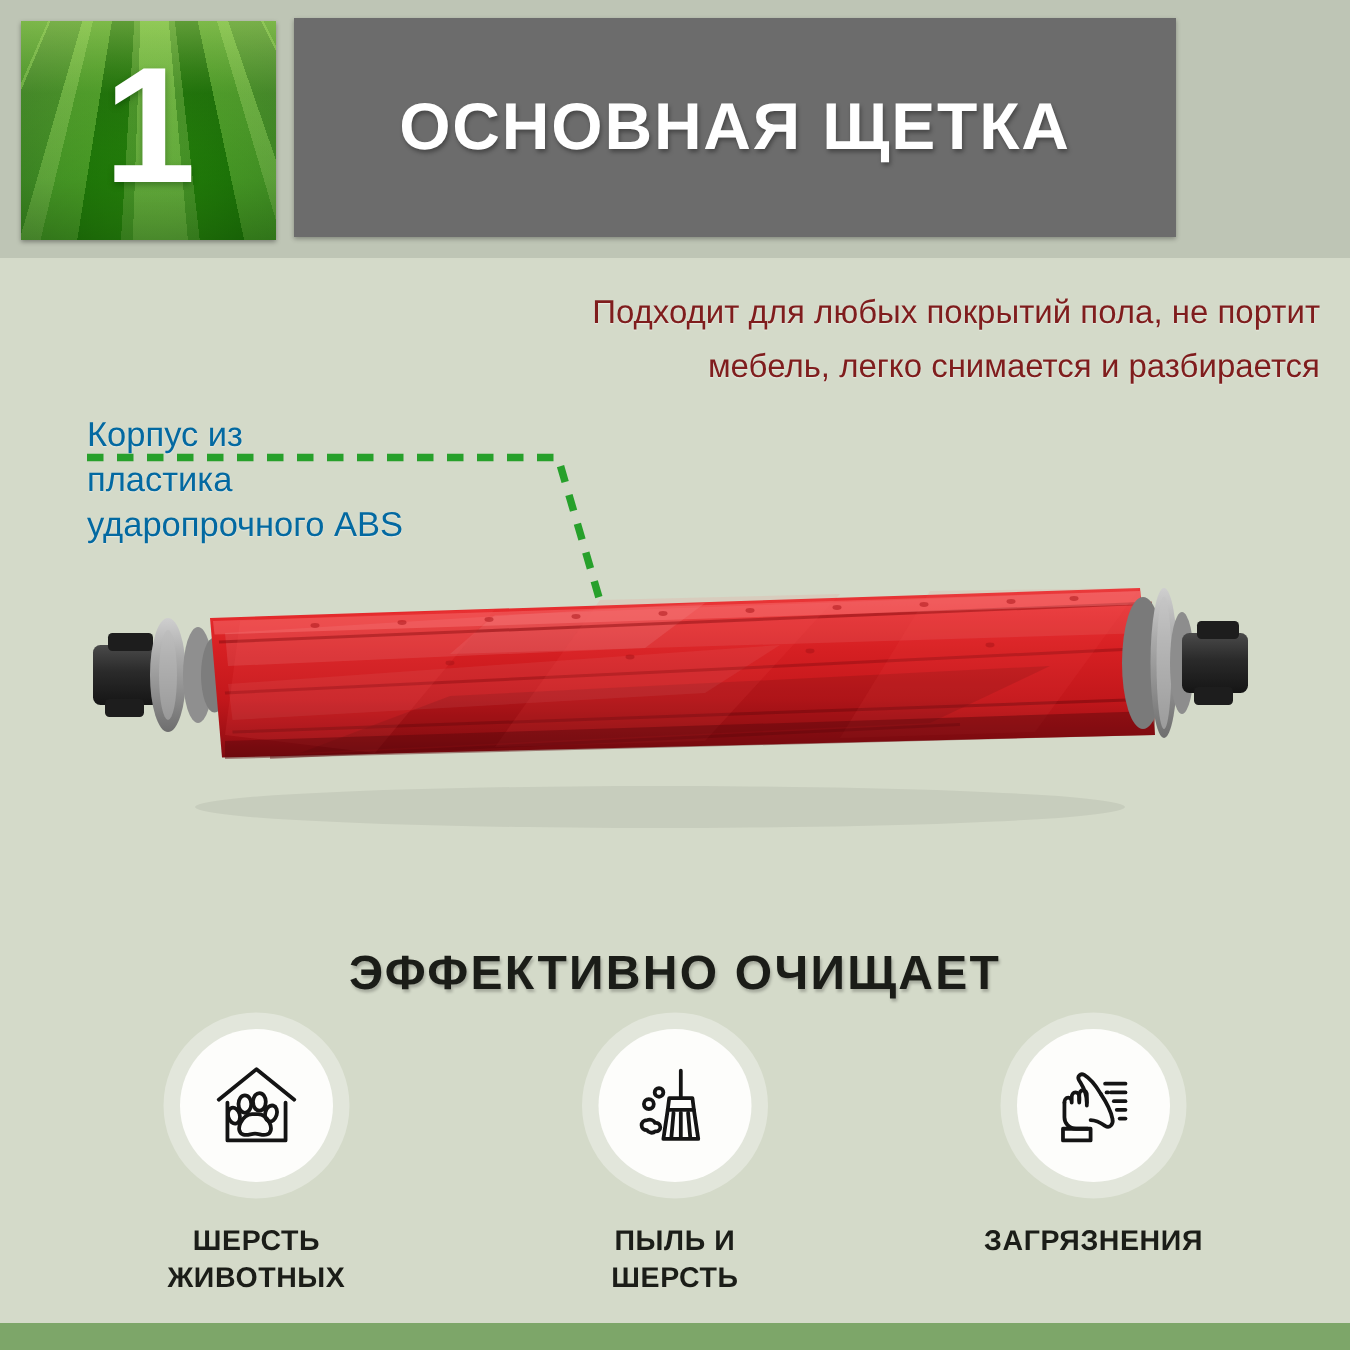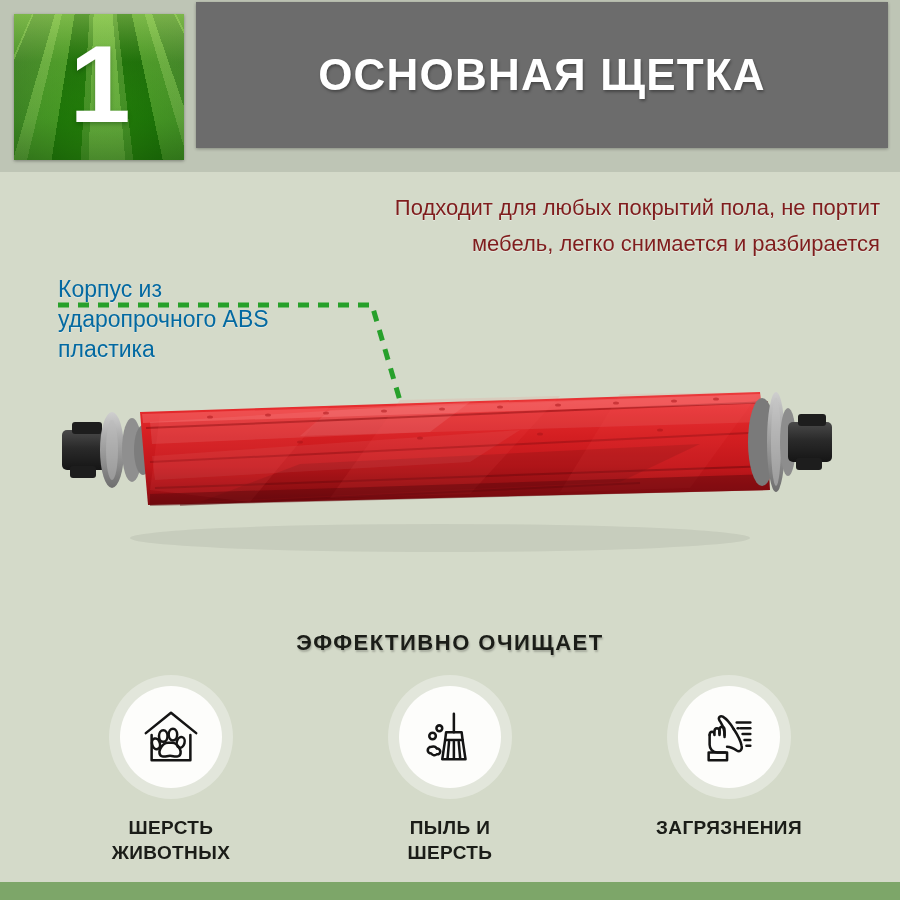--- a/index.html
+++ b/index.html
@@ -83,22 +83,22 @@
     line-height: 104px;
     font-weight: 700;
     color: #ffffff;
     letter-spacing: -2px;
     text-shadow: 0 2px 4px rgba(0,40,0,.35);
   }
 
   
   .header-bar {
     position: absolute;
-    left: 196px; top: 2px;
-    width: 692px; height: 146px;
+    left: 196px; top: 12px;
+    width: 588px; height: 146px;
     background: #6c6c6c;
     box-shadow: 0 1px 3px rgba(0,0,0,.3);
     display: flex;
     align-items: center;
     justify-content: center;
   }
   .header-title {
     color: #ffffff;
     font-size: 44px;
     font-weight: 700;
@@ -145,21 +145,21 @@
     width: 900px; height: 200px;
   }
 
   
   .eff-heading {
     position: absolute;
     left: 0; top: 630px;
     width: 900px;
     text-align: center;
     color: #1b1d18;
-    font-size: 22px;
+    font-size: 32px;
     font-weight: 700;
     letter-spacing: 1.5px;
     text-shadow: 1px 2px 2px rgba(0,0,0,.22);
   }
 
   
   .features {
     position: absolute;
     left: 78px; top: 686px;
     width: 744px;
@@ -219,22 +219,22 @@
     <div class="header-title">ОСНОВНАЯ ЩЕТКА</div>
   </div>
 
   <div class="subtitle">
     <div>Подходит для любых покрытий пола, не портит</div>
     <div>мебель, легко снимается и разбирается</div>
   </div>
 
   <div class="callout-text">
     <div>Корпус из</div>
+    <div>пластика</div>
     <div>ударопрочного ABS</div>
-    <div>пластика</div>
   </div>
 
   <svg class="leader-svg" viewBox="0 0 500 200">
     <path d="M58 45 L372 45 L408 168" fill="none" stroke="#27a02b" stroke-width="5" stroke-dasharray="11 9" stroke-linecap="butt"></path>
     <circle cx="408" cy="172" r="11" fill="none" stroke="#e8e617" stroke-width="4"></circle>
     <circle cx="408" cy="172" r="8" fill="#1d8a1f"></circle>
   </svg>
 
   <svg class="product" viewBox="0 0 900 200">
     <defs>

